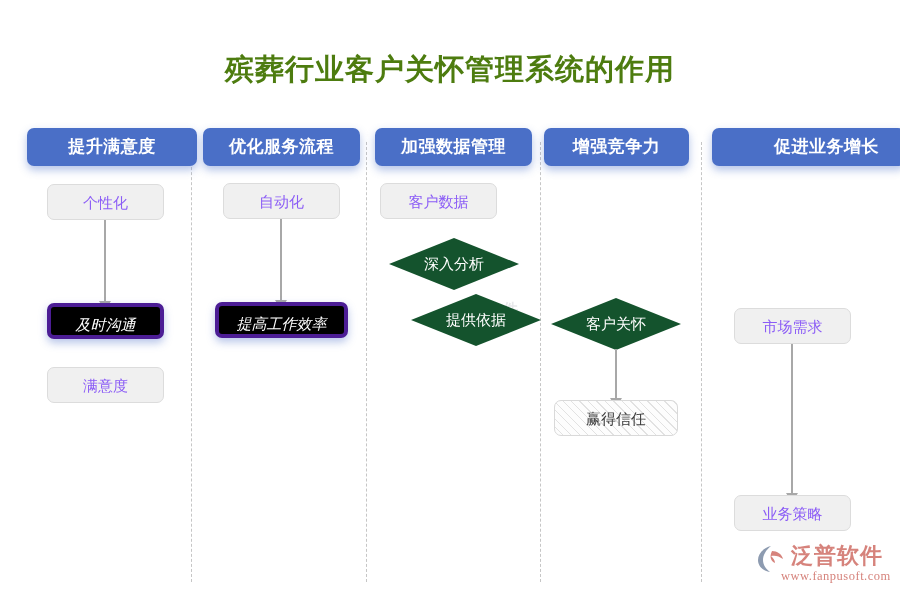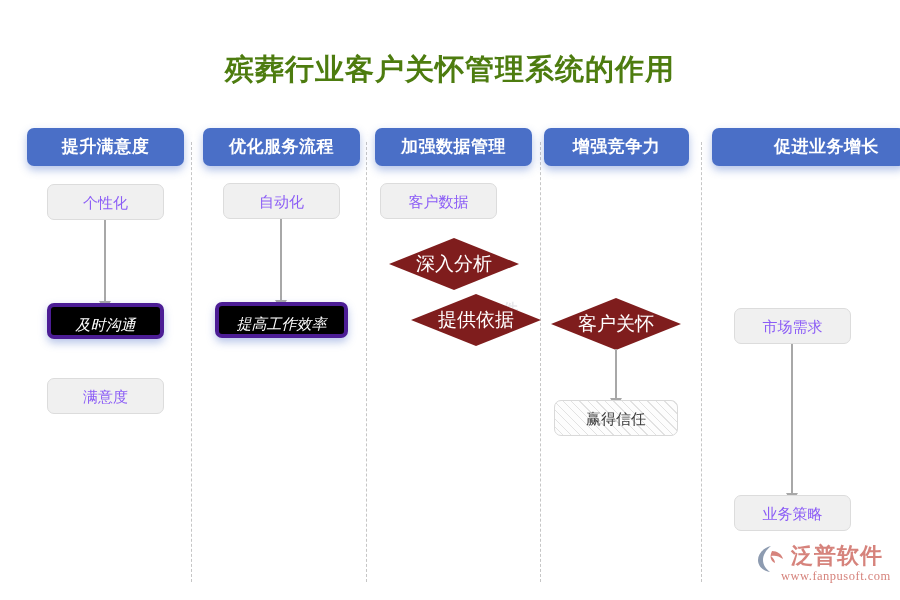--- a/index.html
+++ b/index.html
@@ -92,23 +92,23 @@
         #e2e2e2 6px);
   }
 
   
   .diamond {
     position: absolute;
     display: flex;
     align-items: center;
     justify-content: center;
     color: #ffffff;
-    font-size: 19px;
-    white-space: nowrap;
-    background: #7f1d1d;
+    font-size: 15px;
+    white-space: nowrap;
+    background: #14532d;
     clip-path: polygon(50% 0%, 100% 50%, 50% 100%, 0% 50%);
     filter: drop-shadow(0 3px 7px rgba(65,112,196,0.38));
   }
 
   
   .arrow {
     position: absolute;
     width: 2px;
     background: #a8a8a8;
   }
@@ -179,29 +179,29 @@
 
   <div id="page-title">殡葬行业客户关怀管理系统的作用</div>
 
   <div class="divider" style="left:191px;"></div>
   <div class="divider" style="left:366px;"></div>
   <div class="divider" style="left:540px;"></div>
   <div class="divider" style="left:701px;"></div>
 
   <div id="watermark">泛普软件</div>
 
-  <div class="col-header" style="left:27px; top:128px; width:157px;">提升满意度</div>
+  <div class="col-header" style="left:27px; top:128px; width:170px;">提升满意度</div>
 
   <div class="node gray" style="left:47px; top:184px; width:117px;">个性化</div>
 
   <div class="arrow" style="left:104px; top:220px; height:82px;"></div>
 
   <div class="node blue" style="left:47px; top:303px; width:117px;">及时沟通</div>
 
-  <div class="node gray" style="left:47px; top:378px; width:117px;">满意度</div>
+  <div class="node gray" style="left:47px; top:367px; width:117px;">满意度</div>
 
   <div class="col-header" style="left:203px; top:128px; width:157px;">优化服务流程</div>
 
   <div class="node gray" style="left:223px; top:183px; width:117px;">自动化</div>
 
   <div class="arrow" style="left:280px; top:219px; height:82px;"></div>
 
   <div class="node blue" style="left:215px; top:302px; width:133px;">提高工作效率</div>
 
   <div class="col-header" style="left:375px; top:128px; width:157px;">加强数据管理</div>

